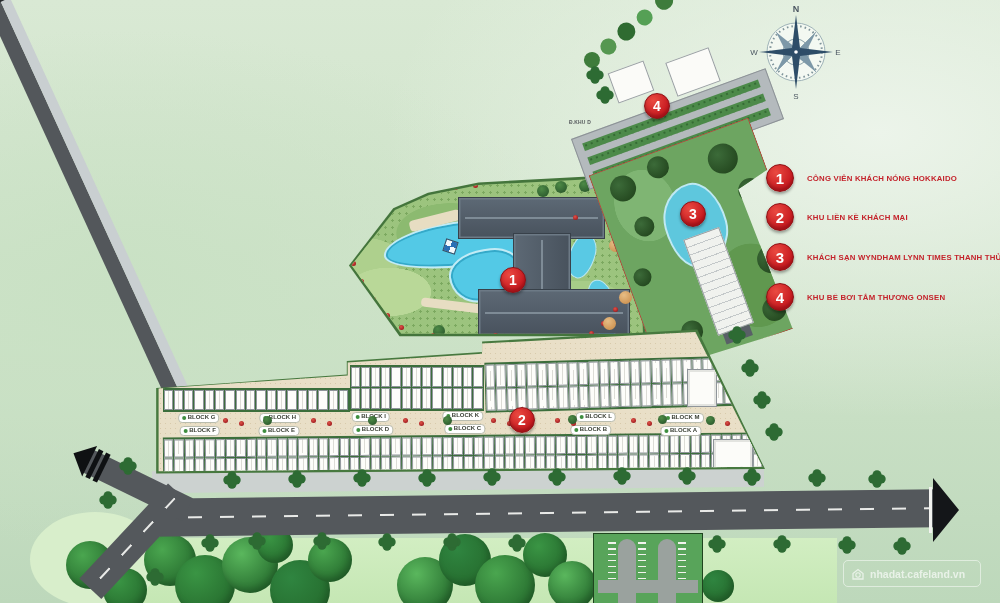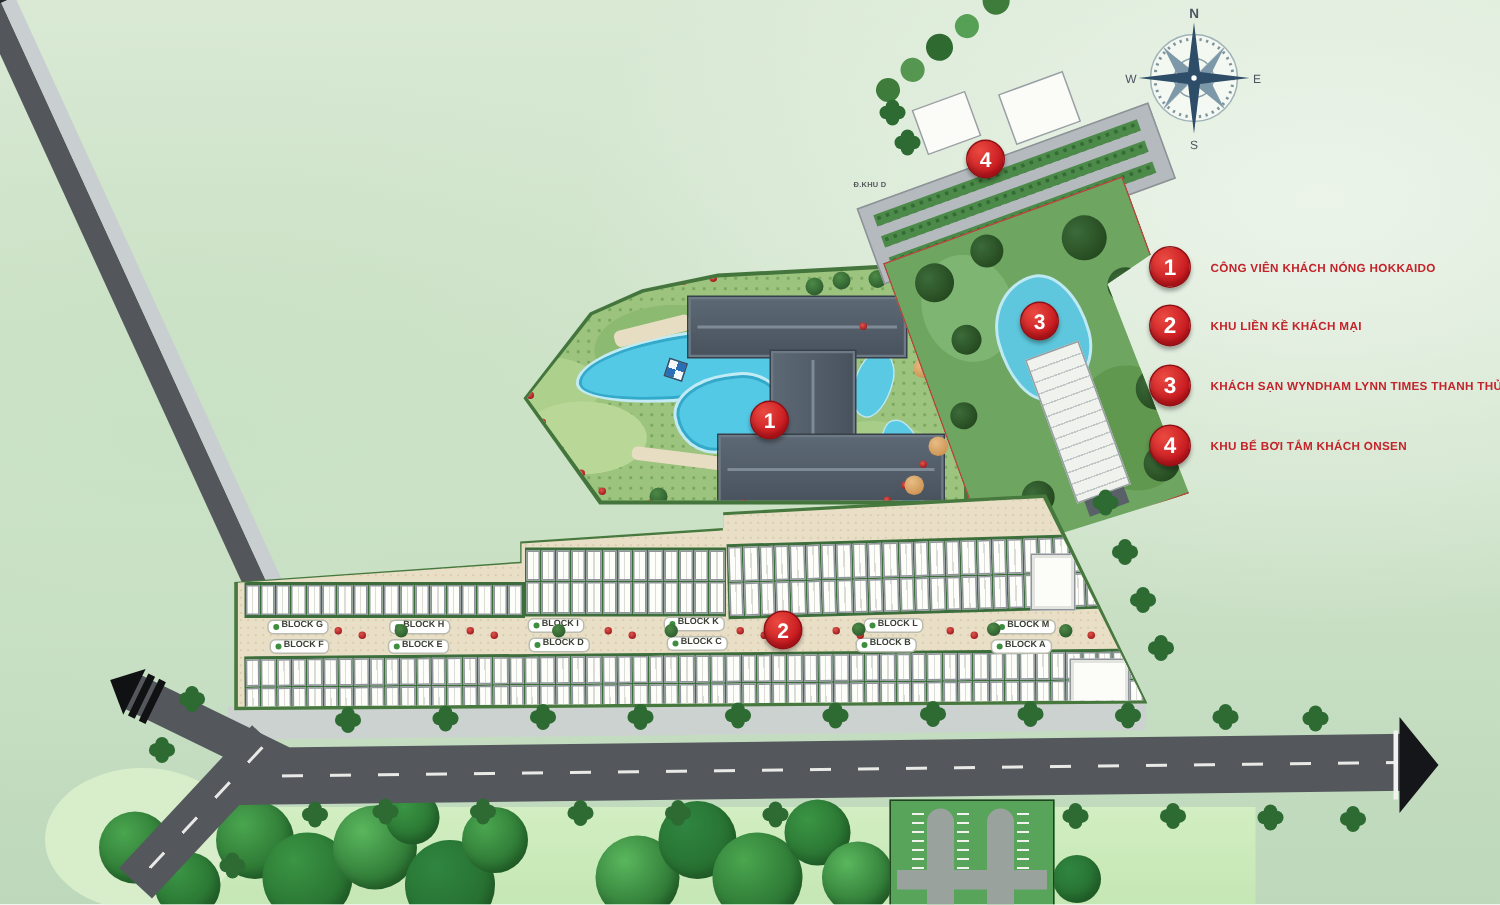--- a/index.html
+++ b/index.html
@@ -553,21 +553,21 @@
     <div class="legend-row" style="top:203px">
       <div class="mk-l">2</div>
       <div class="lab">KHU LIỀN KỀ KHÁCH MẠI</div>
     </div>
     <div class="legend-row" style="top:243px">
       <div class="mk-l">3</div>
       <div class="lab">KHÁCH SẠN WYNDHAM LYNN TIMES THANH THỦY</div>
     </div>
     <div class="legend-row" style="top:283px">
       <div class="mk-l">4</div>
-      <div class="lab">KHU BỂ BƠI TẮM KHÁCH ONSEN</div>
+      <div class="lab">KHU BỂ BƠI TẮM THƯƠNG ONSEN</div>
     </div>
   </div>
 
   <svg id="compass" width="92" height="98" viewBox="0 0 92 98">
     <circle cx="46" cy="50" r="29" fill="rgba(255,255,255,.55)" stroke="#9fb3b8" stroke-width="1"></circle>
     <circle cx="46" cy="50" r="26" fill="none" stroke="#7f949a" stroke-width="2" stroke-dasharray="1.5,3"></circle>
     <circle cx="46" cy="50" r="13" fill="none" stroke="#8aa0a8" stroke-width="1"></circle>
     <g stroke="#9fb3b8" stroke-width="1">
       <line x1="46" y1="22" x2="46" y2="78"></line>
         <line x1="18" y1="50" x2="74" y2="50"></line>
@@ -589,20 +589,27 @@
     <circle cx="46" cy="50" r="4.5" fill="#2e4d68"></circle>
       <circle cx="46" cy="50" r="1.8" fill="#ffffff"></circle>
     <text x="46" y="10" text-anchor="middle" font-size="9" font-weight="bold" fill="#4a5560">N</text>
     <text x="88" y="53" text-anchor="middle" font-size="8" fill="#4a5560">E</text>
     <text x="46" y="97" text-anchor="middle" font-size="8" fill="#4a5560">S</text>
     <text x="4" y="53" text-anchor="middle" font-size="8" fill="#4a5560">W</text>
   </svg>
 
   <div id="road-label">Đ.KHU D</div>
 
+  <div id="watermark">
+    <svg width="14" height="14" viewBox="0 0 14 14">
+      <path d="M2 6.5 L7 2.5 L12 6.5 V12 H2 Z" fill="none" stroke="rgba(255,255,255,.65)" stroke-width="1.3"></path>
+      <circle cx="7" cy="8" r="2.2" fill="none" stroke="rgba(255,255,255,.65)" stroke-width="1.1"></circle>
+    </svg>
+    <span>nhadat.cafeland.vn</span>
+  </div>
 
 <div class="tree" style="left: 226px; top: 474px; width: 12px; height: 12px; background: rgb(45, 107, 51); box-shadow: rgb(45, 107, 51) 4.2px 0px 0px -1.5px, rgb(45, 107, 51) -4.2px 0px 0px -1.5px, rgb(45, 107, 51) 0px 4.2px 0px -1.5px, rgb(45, 107, 51) 0px -4.2px 0px -1.5px;"></div>
     <div class="tree" style="left: 291px; top: 473px; width: 12px; height: 12px; background: rgb(45, 107, 51); box-shadow: rgb(45, 107, 51) 4.2px 0px 0px -1.5px, rgb(45, 107, 51) -4.2px 0px 0px -1.5px, rgb(45, 107, 51) 0px 4.2px 0px -1.5px, rgb(45, 107, 51) 0px -4.2px 0px -1.5px;"></div>
     <div class="tree" style="left: 356px; top: 472px; width: 12px; height: 12px; background: rgb(45, 107, 51); box-shadow: rgb(45, 107, 51) 4.2px 0px 0px -1.5px, rgb(45, 107, 51) -4.2px 0px 0px -1.5px, rgb(45, 107, 51) 0px 4.2px 0px -1.5px, rgb(45, 107, 51) 0px -4.2px 0px -1.5px;"></div>
     <div class="tree" style="left: 421px; top: 472px; width: 12px; height: 12px; background: rgb(45, 107, 51); box-shadow: rgb(45, 107, 51) 4.2px 0px 0px -1.5px, rgb(45, 107, 51) -4.2px 0px 0px -1.5px, rgb(45, 107, 51) 0px 4.2px 0px -1.5px, rgb(45, 107, 51) 0px -4.2px 0px -1.5px;"></div>
     <div class="tree" style="left: 486px; top: 471px; width: 12px; height: 12px; background: rgb(45, 107, 51); box-shadow: rgb(45, 107, 51) 4.2px 0px 0px -1.5px, rgb(45, 107, 51) -4.2px 0px 0px -1.5px, rgb(45, 107, 51) 0px 4.2px 0px -1.5px, rgb(45, 107, 51) 0px -4.2px 0px -1.5px;"></div>
     <div class="tree" style="left: 551px; top: 471px; width: 12px; height: 12px; background: rgb(45, 107, 51); box-shadow: rgb(45, 107, 51) 4.2px 0px 0px -1.5px, rgb(45, 107, 51) -4.2px 0px 0px -1.5px, rgb(45, 107, 51) 0px 4.2px 0px -1.5px, rgb(45, 107, 51) 0px -4.2px 0px -1.5px;"></div>
     <div class="tree" style="left: 616px; top: 470px; width: 12px; height: 12px; background: rgb(45, 107, 51); box-shadow: rgb(45, 107, 51) 4.2px 0px 0px -1.5px, rgb(45, 107, 51) -4.2px 0px 0px -1.5px, rgb(45, 107, 51) 0px 4.2px 0px -1.5px, rgb(45, 107, 51) 0px -4.2px 0px -1.5px;"></div>
     <div class="tree" style="left: 681px; top: 470px; width: 12px; height: 12px; background: rgb(45, 107, 51); box-shadow: rgb(45, 107, 51) 4.2px 0px 0px -1.5px, rgb(45, 107, 51) -4.2px 0px 0px -1.5px, rgb(45, 107, 51) 0px 4.2px 0px -1.5px, rgb(45, 107, 51) 0px -4.2px 0px -1.5px;"></div>
     <div class="tree" style="left: 746px; top: 471px; width: 12px; height: 12px; background: rgb(45, 107, 51); box-shadow: rgb(45, 107, 51) 4.2px 0px 0px -1.5px, rgb(45, 107, 51) -4.2px 0px 0px -1.5px, rgb(45, 107, 51) 0px 4.2px 0px -1.5px, rgb(45, 107, 51) 0px -4.2px 0px -1.5px;"></div>

